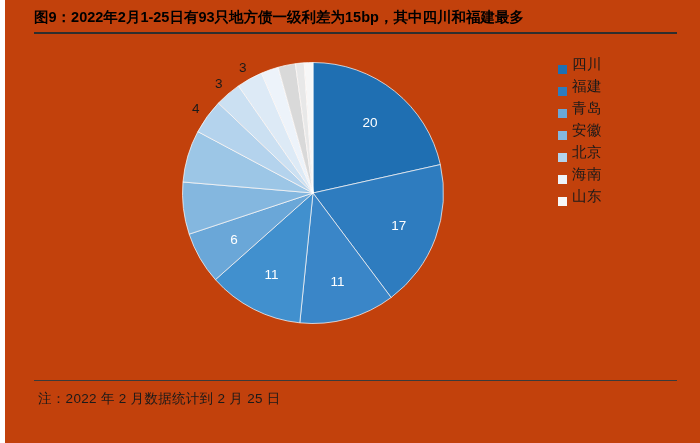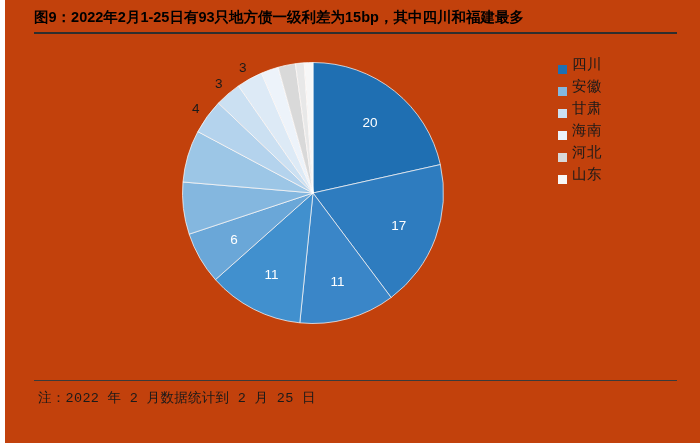--- a/index.html
+++ b/index.html
@@ -107,21 +107,21 @@
   }
 
   
   #footer-notes {
     position: absolute;
     left: 33px;
     top: 386px;
     width: 600px;
   }
   .footer-line {
-    font-family: Liberation Mono, monospace;
+    font-family: Liberation Sans, sans-serif;
     font-size: 13.5px;
     color: #1a1a1a;
     line-height: 25px;
     white-space: nowrap;
     letter-spacing: 0.3px;
   }
 </style>
 </head>
 <body>
 
@@ -169,34 +169,38 @@
           </g>
       </svg>
     </div>
 
     <div id="legend">
         <div class="legend-item">
           <span class="legend-swatch" style="background: rgb(31, 111, 178);"></span>
           <span class="legend-label">四川</span>
         </div>
         <div class="legend-item">
+          <span class="legend-swatch" style="background: rgb(46, 124, 191);"></span>
+          <span class="legend-label">福建</span>
+        </div>
+        <div class="legend-item">
+          <span class="legend-swatch" style="background: rgb(106, 167, 216);"></span>
+          <span class="legend-label">青岛</span>
+        </div>
+        <div class="legend-item">
           <span class="legend-swatch" style="background: rgb(132, 183, 223);"></span>
           <span class="legend-label">安徽</span>
         </div>
         <div class="legend-item">
-          <span class="legend-swatch" style="background: rgb(203, 224, 242);"></span>
-          <span class="legend-label">甘肃</span>
+          <span class="legend-swatch" style="background: rgb(180, 211, 237);"></span>
+          <span class="legend-label">北京</span>
         </div>
         <div class="legend-item">
           <span class="legend-swatch" style="background: rgb(237, 243, 250);"></span>
           <span class="legend-label">海南</span>
-        </div>
-        <div class="legend-item">
-          <span class="legend-swatch" style="background: rgb(217, 217, 217);"></span>
-          <span class="legend-label">河北</span>
         </div>
         <div class="legend-item">
           <span class="legend-swatch" style="background: rgb(247, 247, 247);"></span>
           <span class="legend-label">山东</span>
         </div>
       </div>
 
   </div>
 
   <div id="footer-rule"></div>

